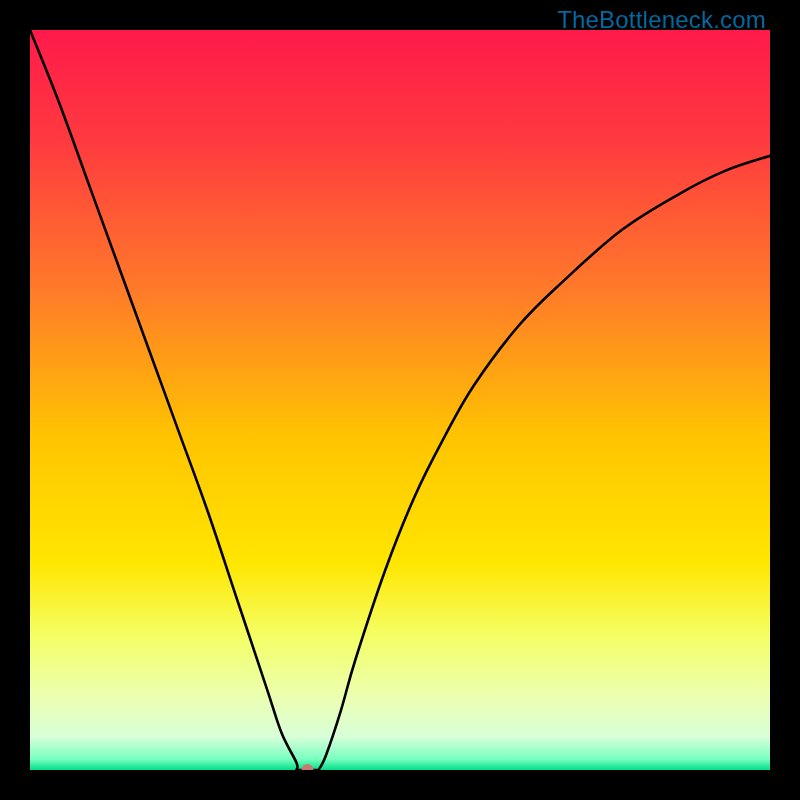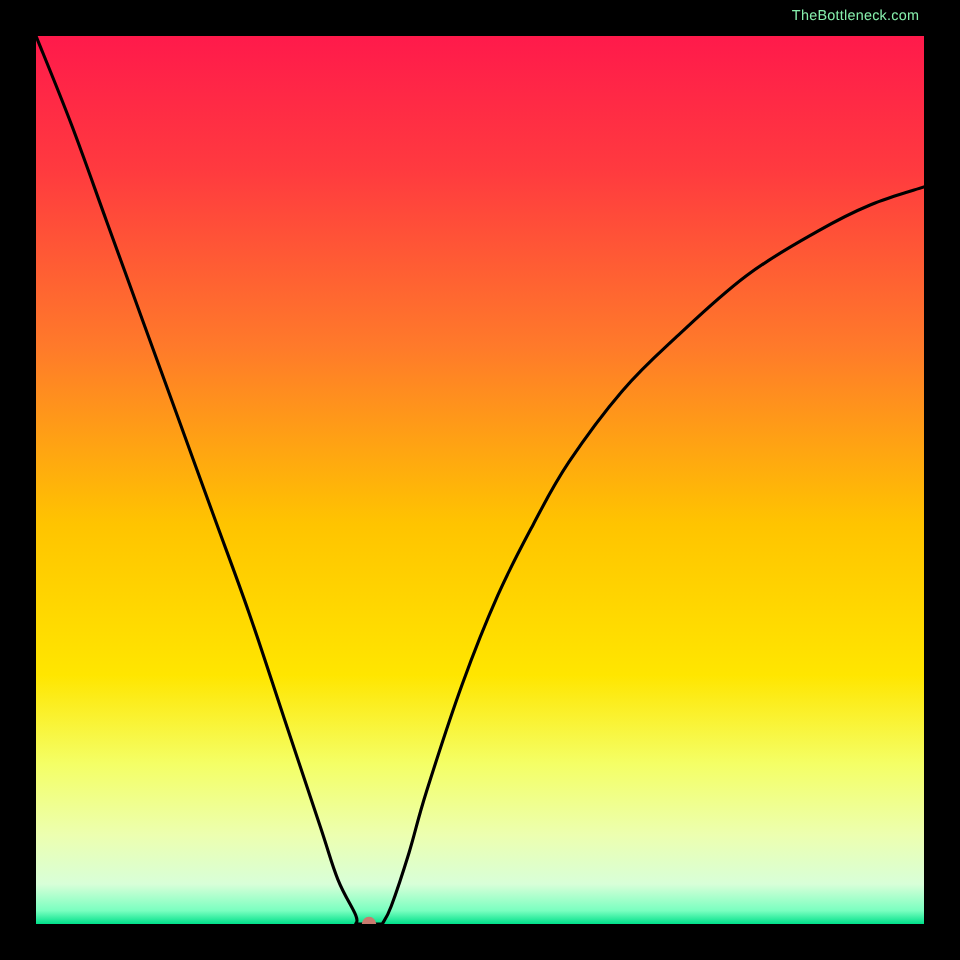--- a/index.html
+++ b/index.html
@@ -30,22 +30,22 @@
   }
   .curve {
     position: absolute;
     left: 0; top: 0; right: 0; bottom: 0;
     pointer-events: none;
   }
   .watermark {
     position: absolute;
     top: 6px;
     right: 34px;
-    color: #86efac;
-    font-size: 12px;
+    color: #0369a1;
+    font-size: 24px;
     font-weight: 500;
     letter-spacing: 0.2px;
   }
 </style>
 </head>
 <body>
 
 <div class="stage">
 
   <div class="watermark">TheBottleneck.com</div>

